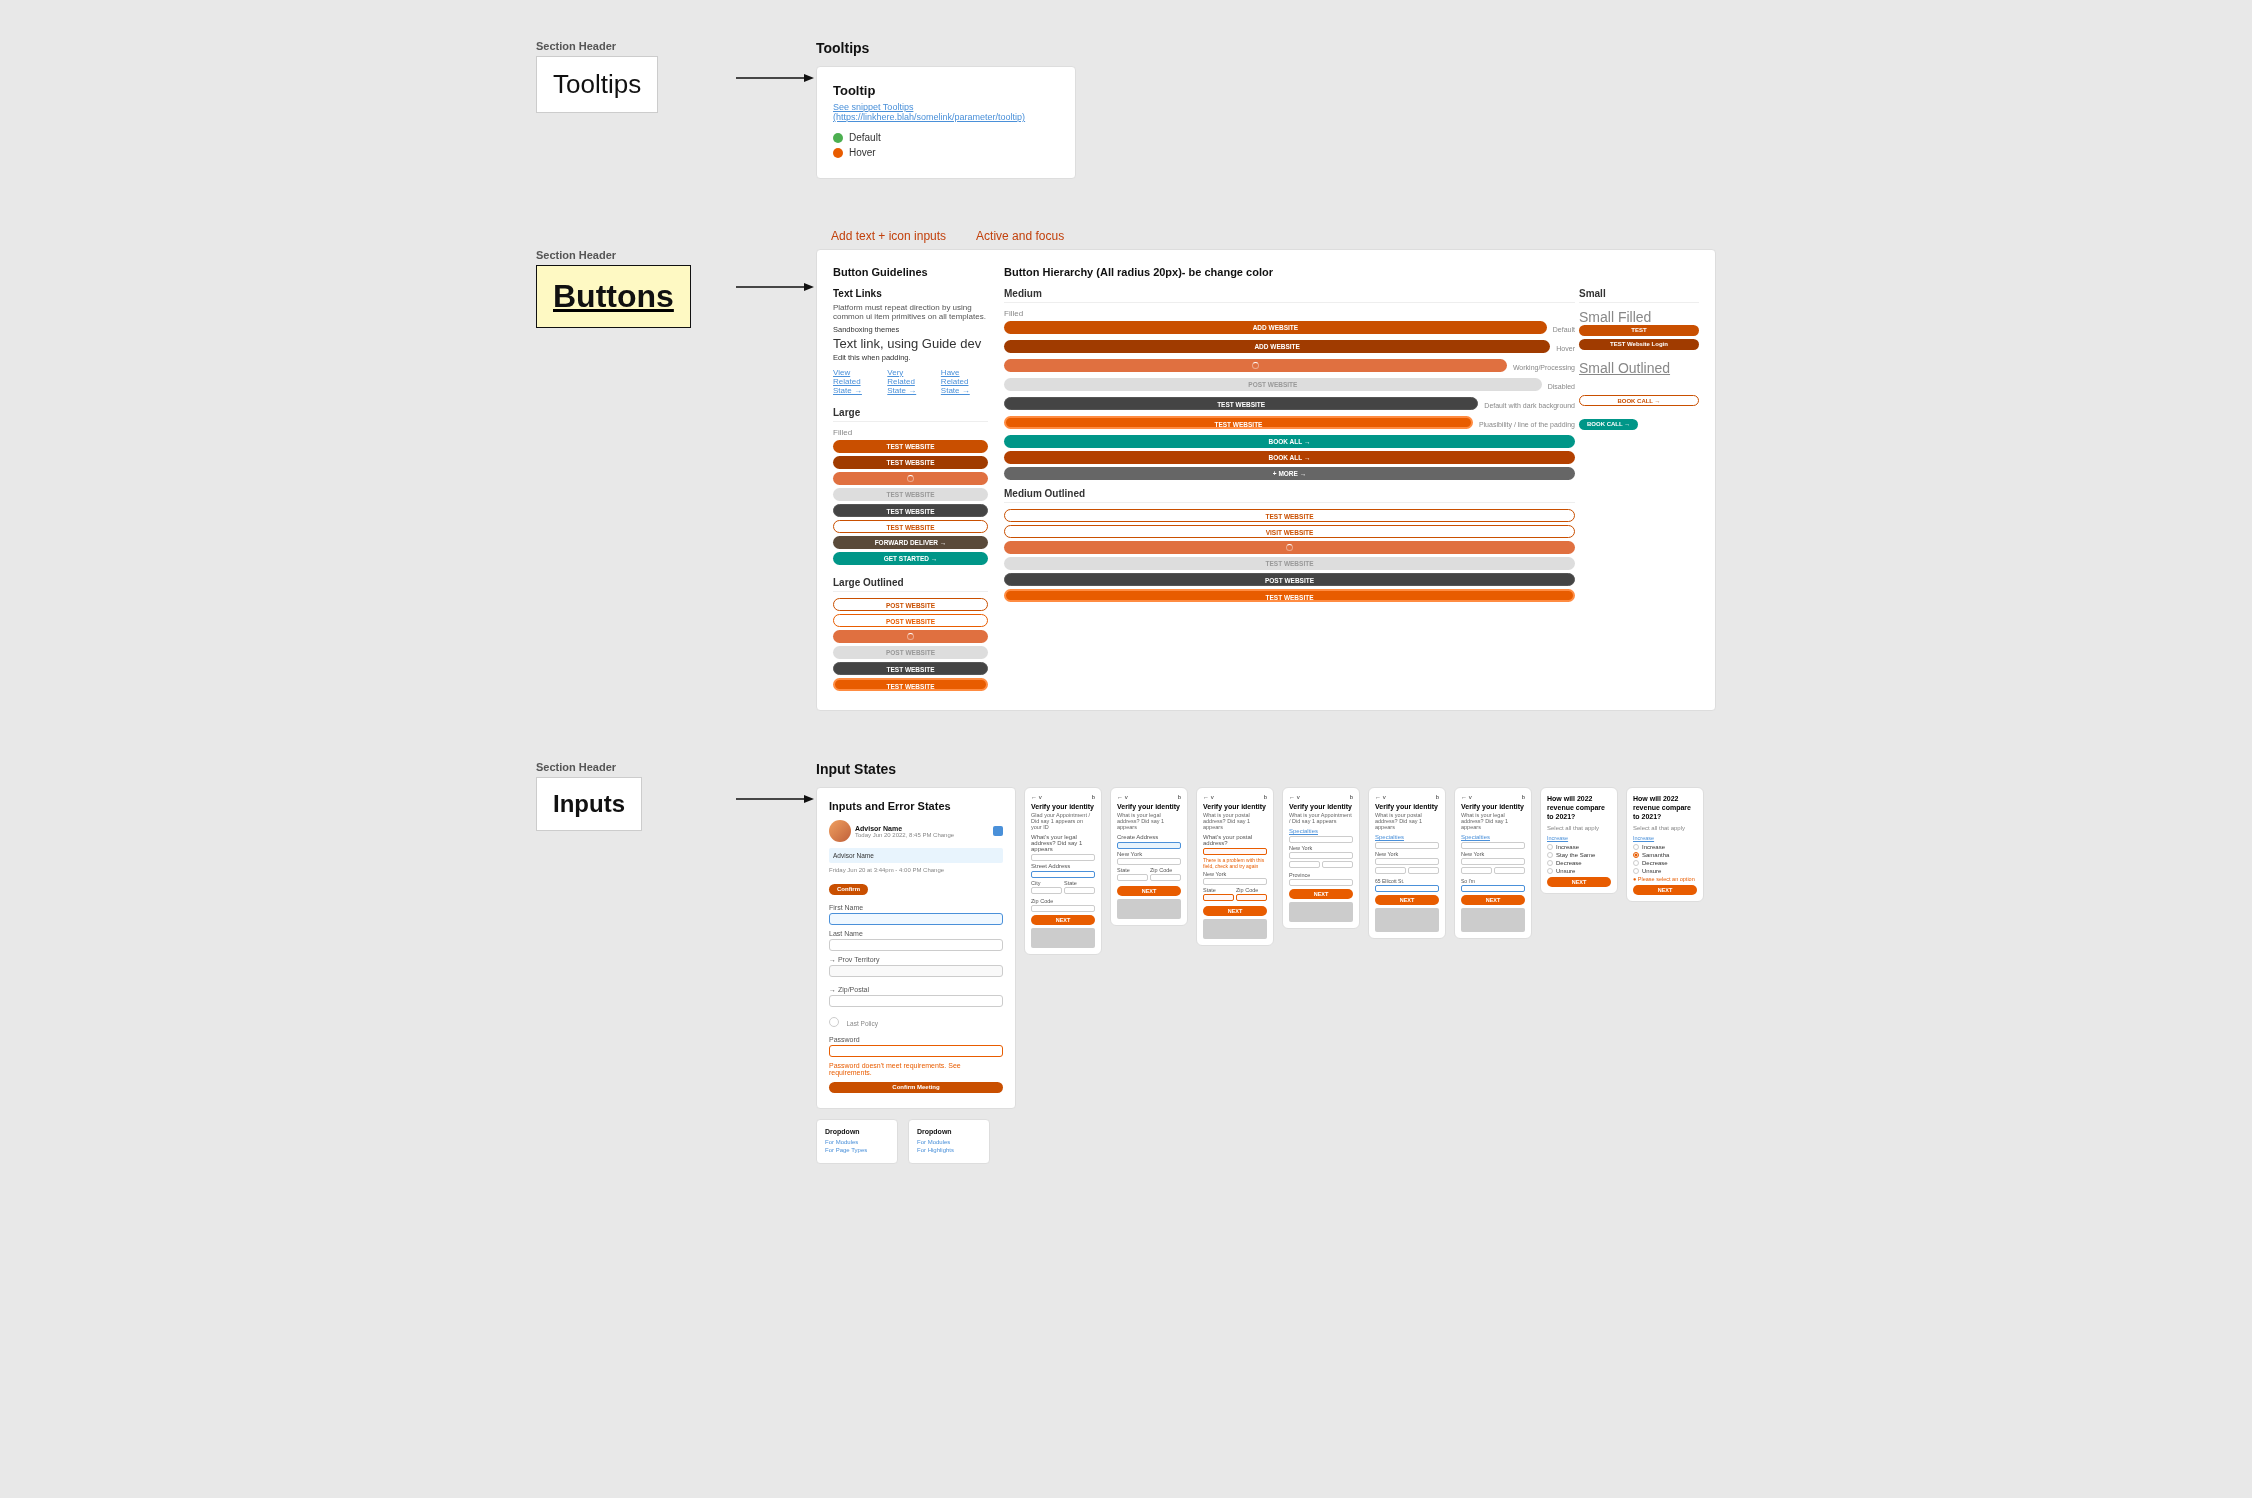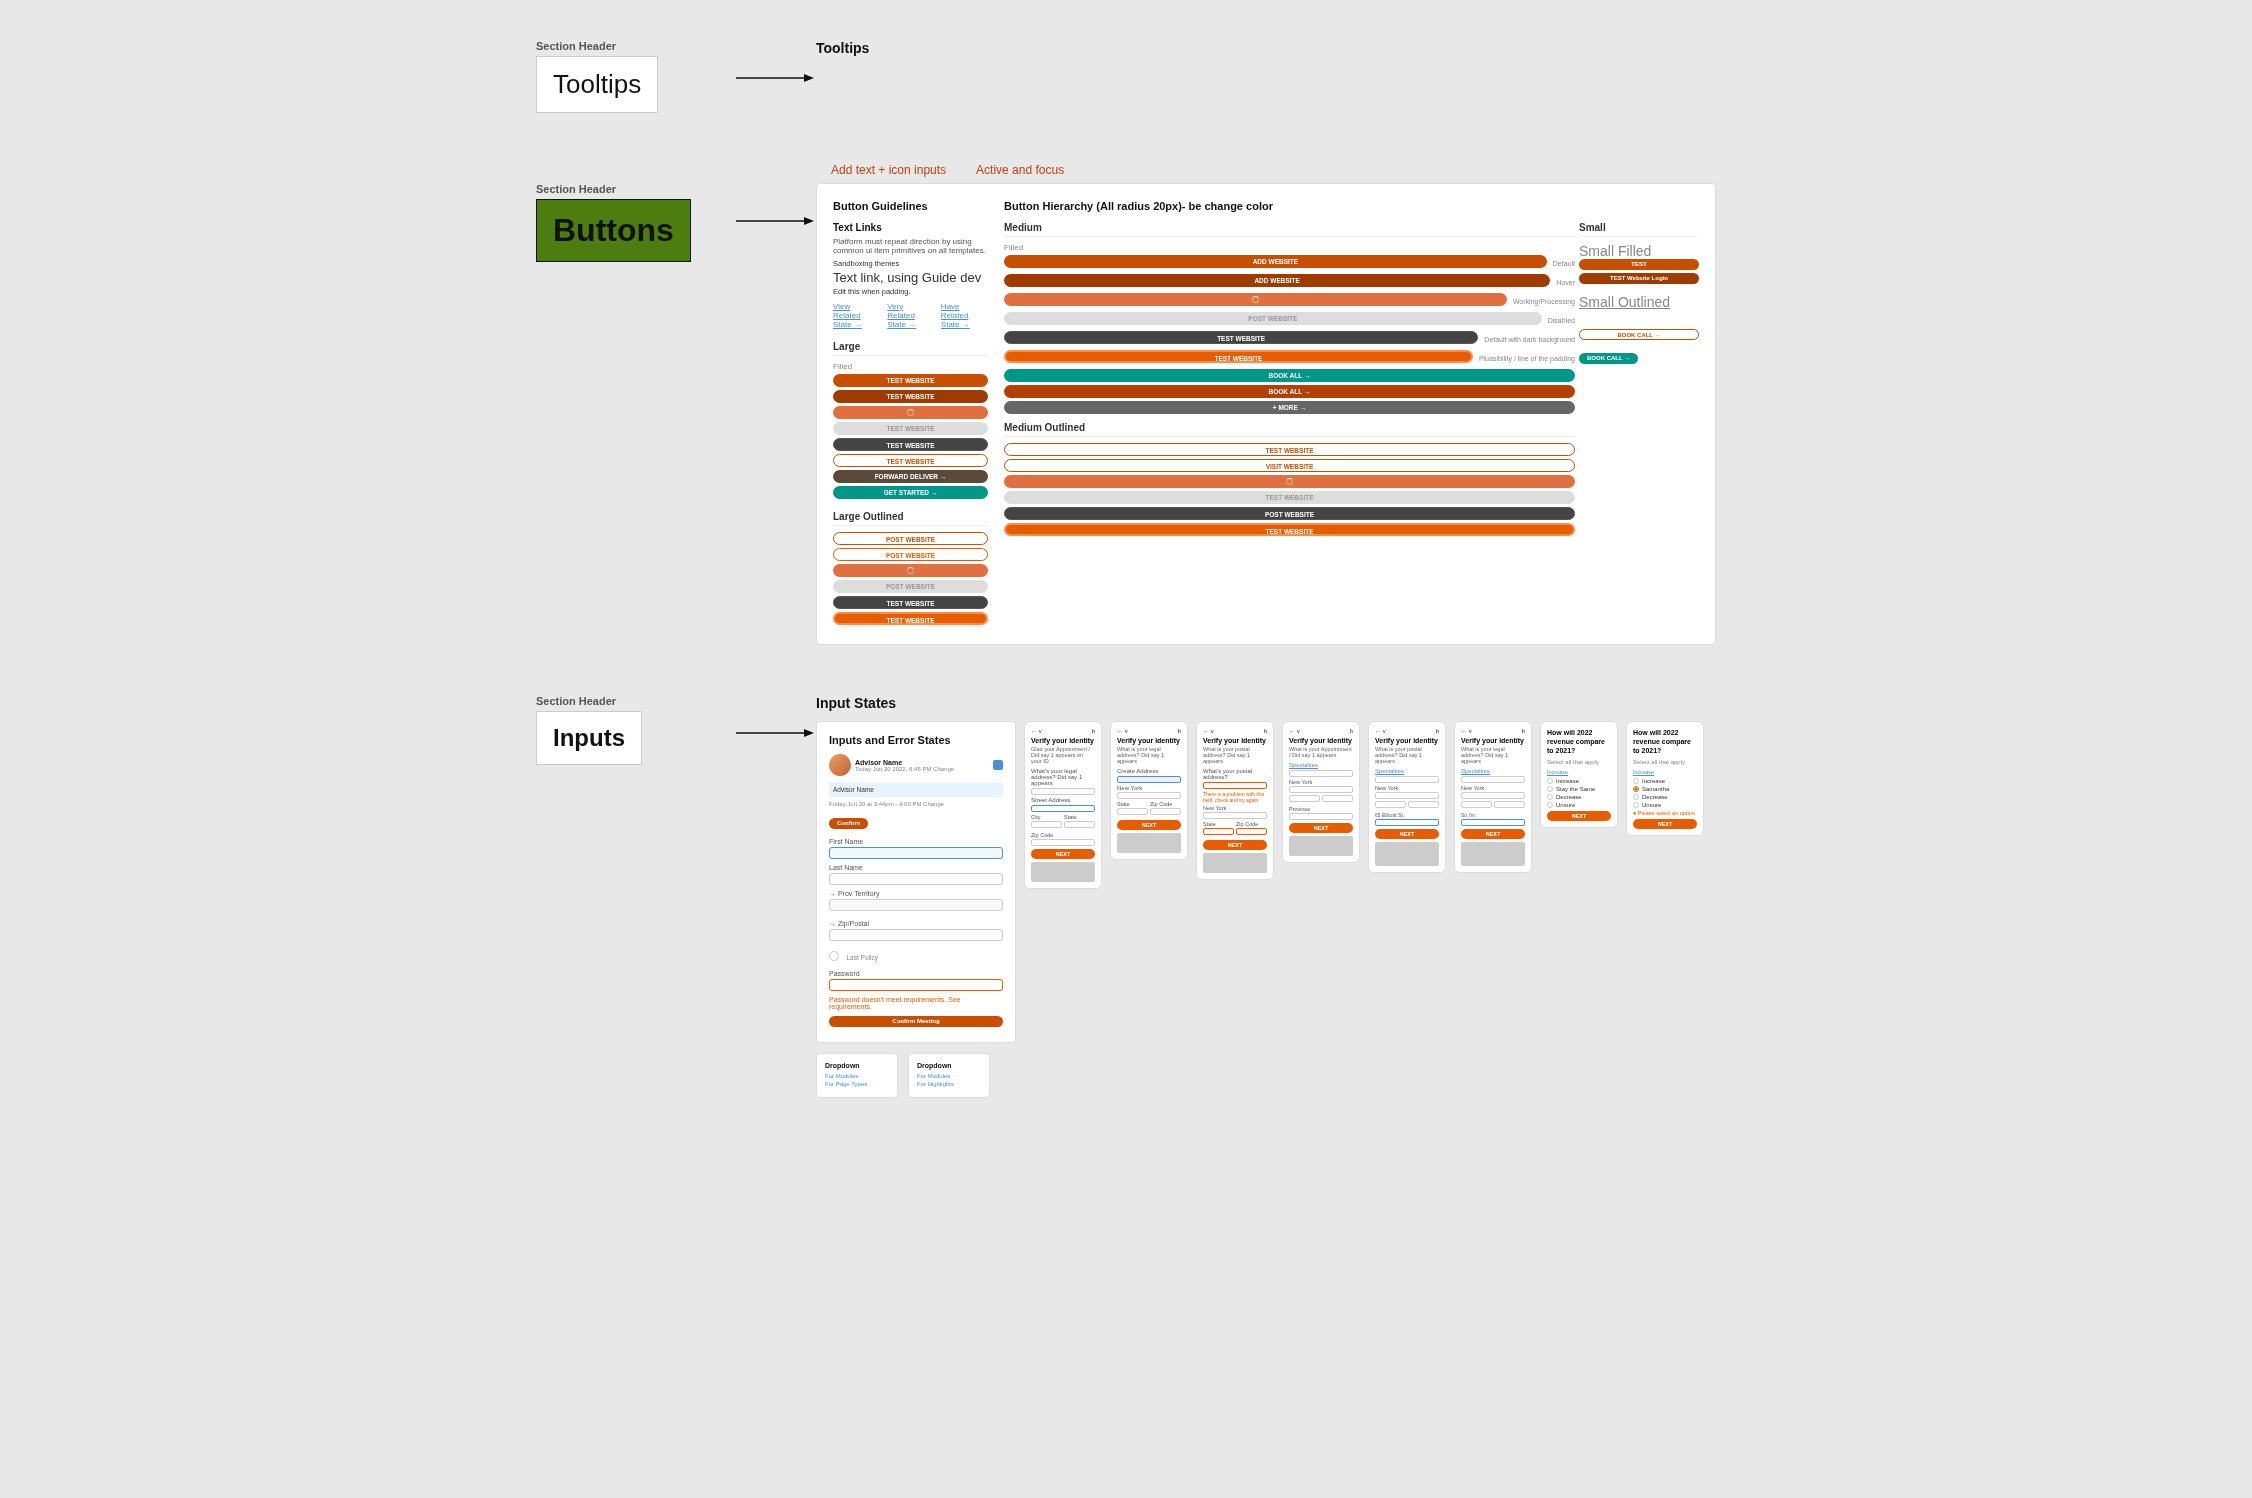--- a/index.html
+++ b/index.html
@@ -429,33 +429,45 @@
       </div>
     </div>
     <div class="arrow-connector">
       <svg viewBox="0 0 80 20" width="80" height="20">
         <line x1="0" y1="10" x2="68" y2="10" class="arrow-line"></line>
         <polygon points="68,6 78,10 68,14" class="arrow-head"></polygon>
       </svg>
     </div>
     <div class="content-area">
       <div class="content-title">Tooltips</div>
+      <div class="preview-card tooltip-card">
+        <div class="tooltip-card-title">Tooltip</div>
+        <div class="tooltip-card-subtitle">See snippet Tooltips (https://linkhere.blah/somelink/parameter/tooltip)</div>
+        <div class="tooltip-item">
+          <div class="tooltip-dot-green"></div>
+          <span>Default</span>
+        </div>
+        <div class="tooltip-item">
+          <div class="tooltip-dot-orange"></div>
+          <span>Hover</span>
+        </div>
+      </div>
     </div>
   </div>
 
   <div style="margin-bottom: 50px;">
 
     <div style="display: flex; gap: 30px; margin-bottom: 6px; padding-left: 295px;">
       <span class="nav-link-blue">Add text + icon inputs</span>
       <span class="nav-link-blue">Active and focus</span>
     </div>
     <div class="section-row" style="margin-bottom: 0;">
       <div class="section-header-label">
         <div class="section-title-small">Section Header</div>
-        <div style="border: 1.5px solid #111; background: #4d7c0f; padding: 12px 16px; display: inline-block;">
+        <div style="border: 1.5px solid #111; background: #fef9c3; padding: 12px 16px; display: inline-block; text-decoration: underline;">
           <div style="font-size: 32px; font-weight: 900; color: #111;">Buttons</div>
         </div>
       </div>
       <div class="arrow-connector">
         <svg viewBox="0 0 80 20" width="80" height="20">
           <line x1="0" y1="10" x2="68" y2="10" class="arrow-line"></line>
           <polygon points="68,6 78,10 68,14" class="arrow-head"></polygon>
         </svg>
       </div>
       <div class="content-area">

